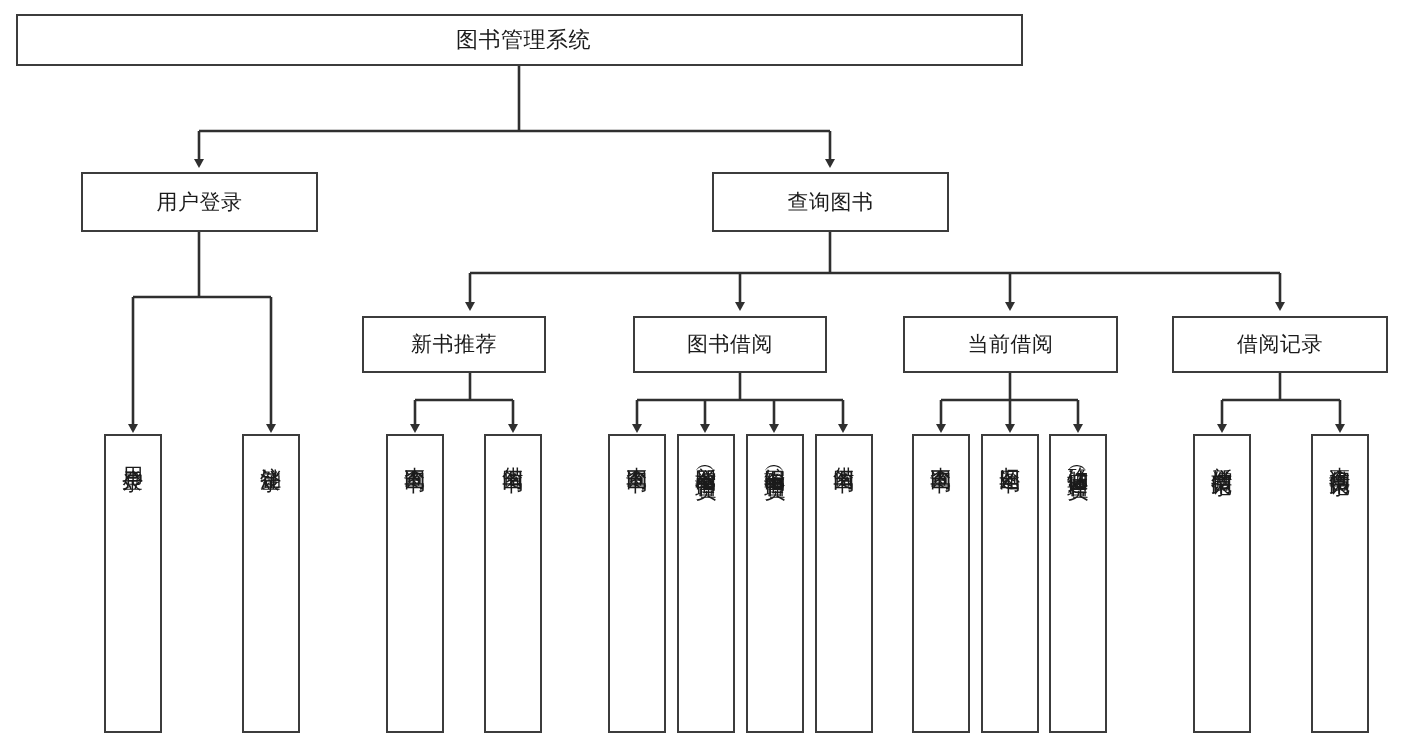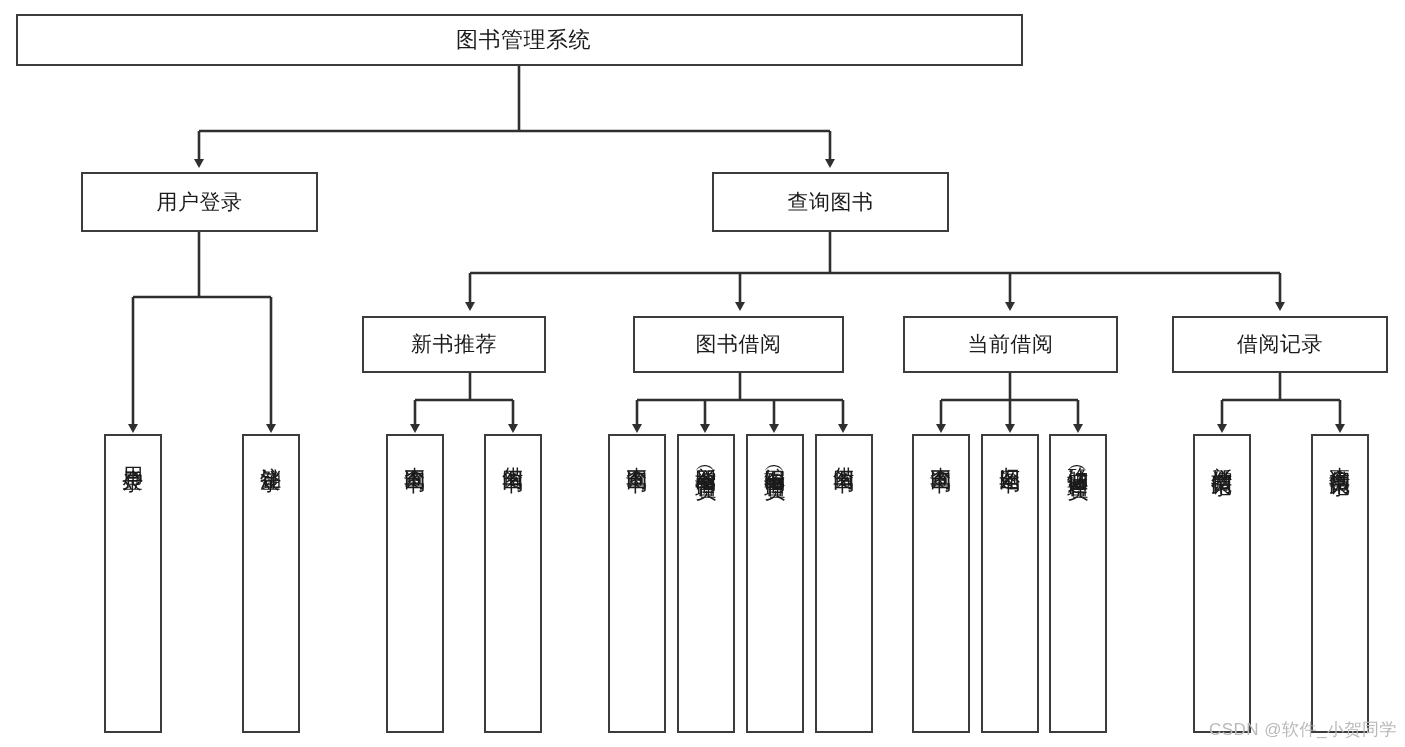--- a/index.html
+++ b/index.html
@@ -132,21 +132,21 @@
   </div>
 
   <div class="node" style="left:712px; top:172px; width:237px; height:60px;">
     <span class="label">查询图书</span>
   </div>
 
   <div class="node" style="left:362px; top:316px; width:184px; height:57px;">
     <span class="label">新书推荐</span>
   </div>
 
-  <div class="node" style="left:633px; top:316px; width:211px; height:57px;">
+  <div class="node" style="left:633px; top:316px; width:194px; height:57px;">
     <span class="label">图书借阅</span>
   </div>
 
   <div class="node" style="left:903px; top:316px; width:215px; height:57px;">
     <span class="label">当前借阅</span>
   </div>
 
   <div class="node" style="left:1172px; top:316px; width:216px; height:57px;">
     <span class="label">借阅记录</span>
   </div>
@@ -196,15 +196,14 @@
   </div>
 
   <div class="node leaf" style="left:1193px; top:434px; width:58px; height:299px;">
     <span class="label">新增借阅记录</span>
   </div>
 
   <div class="node leaf" style="left:1311px; top:434px; width:58px; height:299px;">
     <span class="label">查询借阅记录</span>
   </div>
 
-  <div id="watermark">CSDN @软件_小贺同学</div>
 
 </div>
 
 </body></html>

